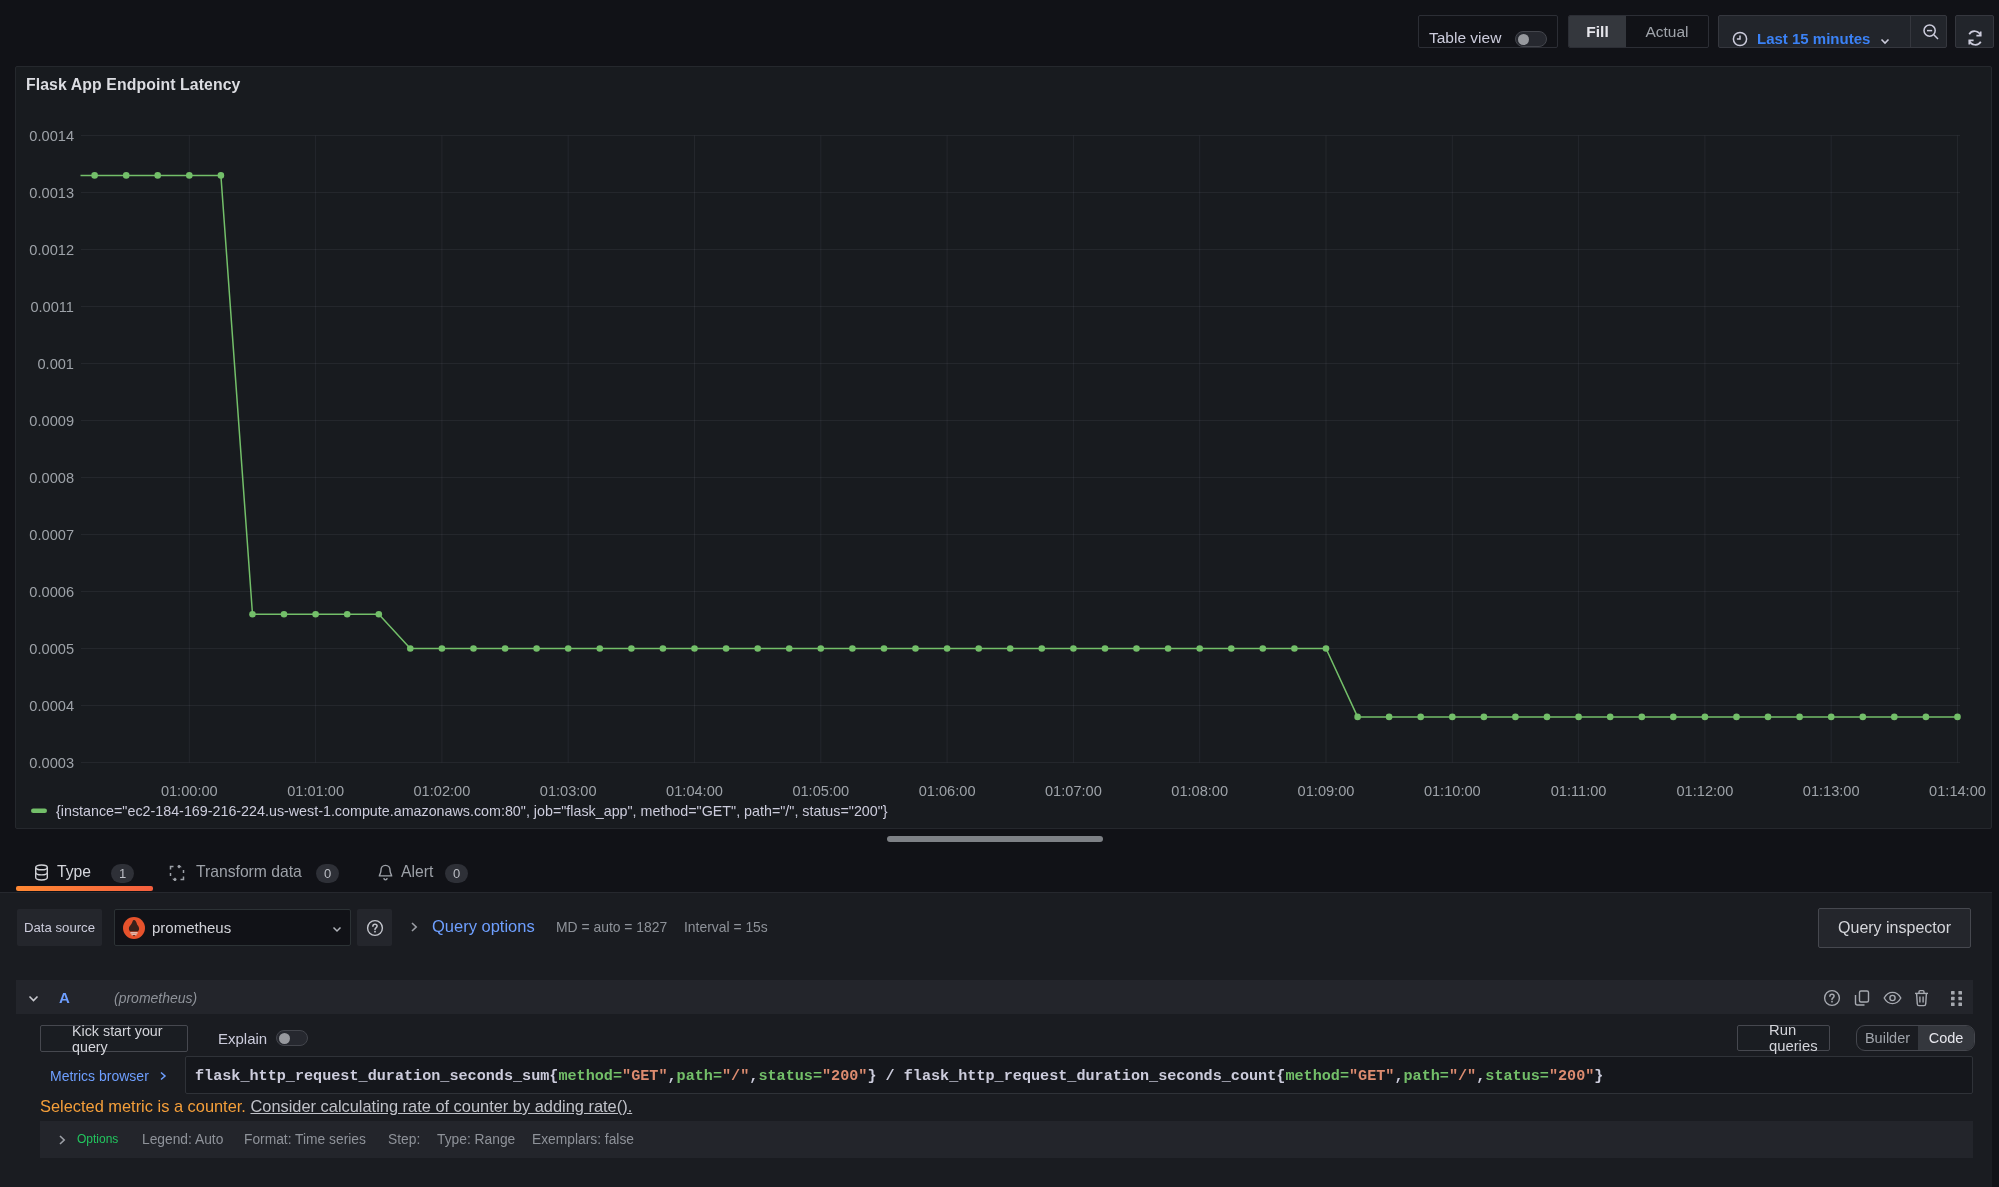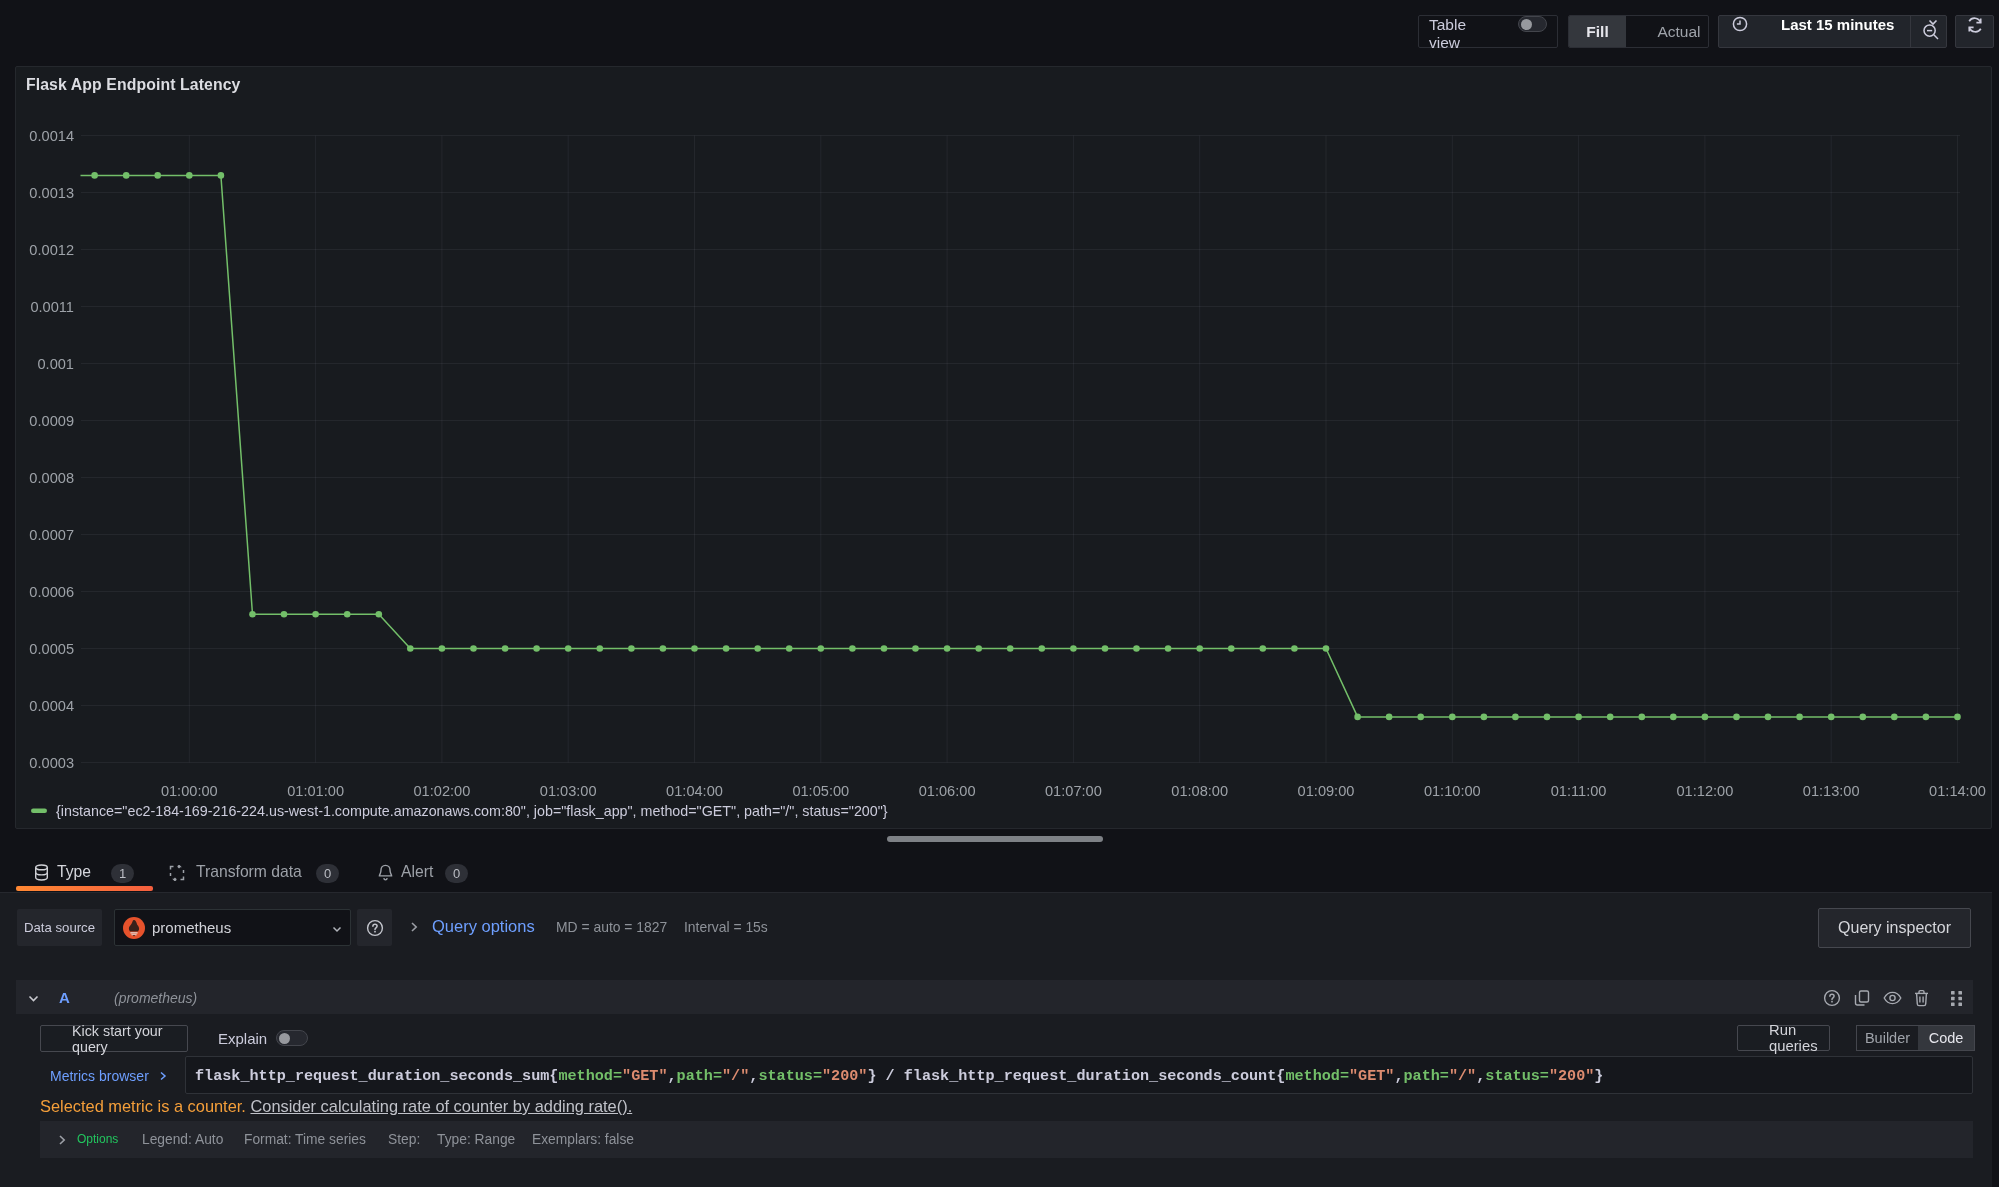--- a/index.html
+++ b/index.html
@@ -1,21 +1,21 @@
 <!DOCTYPE html>
 <html><head>
 <meta charset="utf-8">
 <style>
 * { margin:0; padding:0; box-sizing:border-box; }
 html,body { width:1999px; height:1187px; }
 body { background:#111217; font-family:"Liberation Sans",sans-serif; position:relative; overflow:hidden; color:#ccccdc; }
 .abs { position:absolute; }
 
 
-.tb-box { position:absolute; top:15px; height:33px; border:1px solid #2c2e35; border-radius:2px; display:flex; align-items:flex-start;gap:24px; }
+.tb-box { position:absolute; top:15px; height:33px; border:1px solid #2c2e35; border-radius:2px; display:flex; align-items:flex-end; }
 .tb-lite { background:#22252b; border-color:#35373e; }
 .sw { position:relative; width:32px; height:16px; background:#26282f; border:1px solid #43454c; border-radius:8px; }
 .sw::after { content:""; position:absolute; left:2px; top:1.5px; width:11px; height:11px; border-radius:50%; background:#97999e; }
 .seg-on { background:#34373d; color:#e6e6ec; font-weight:700; height:100%; display:flex; align-items:center; justify-content:center; }
 .seg-off { color:#9fa3aa; height:100%; display:flex; align-items:center; justify-content:center; }
 .icn { display:block; }
 
 
 .panel { position:absolute; left:15px; top:66px; width:1977px; height:763px; background:#181b1f; border:1px solid #25282d; border-radius:2px; }
 .ptitle { position:absolute; left:10px; top:9px; font-size:15.8px; font-weight:600; color:#dcdde2; letter-spacing:0.1px; }
@@ -61,21 +61,21 @@
 <div class="tb-box" style="left:1568px; width:141px; overflow:hidden;">
   <div class="seg-on" style="width:57px; font-size:15.5px;">Fill</div>
   <div class="seg-off" style="flex:1; font-size:15.5px;">Actual</div>
 </div>
 
 <div class="tb-box tb-lite" style="left:1718px; width:229px;">
   <svg class="icn" style="margin-left:13px;" width="16" height="16" viewBox="0 0 16 16" fill="none" stroke="#ccccdc" stroke-width="1.5">
     <circle cx="8" cy="8" r="6.6"></circle>
       <path d="M8 4.6 V8 H4.9"></path>
   </svg>
-  <span style="margin-left:9px; font-size:15px; font-weight:600; color:#ffffff;">Last 15 minutes</span>
+  <span style="margin-left:9px; font-size:15px; font-weight:600; color:#3b82f6;">Last 15 minutes</span>
   <svg class="icn" style="margin-left:9px;" width="12" height="12" viewBox="0 0 12 12" fill="none" stroke="#ccccdc" stroke-width="1.6">
       <path d="M2.5 4.5 L6 8 L9.5 4.5"></path>
     </svg>
   <div style="position:absolute; left:191px; top:0; width:1px; height:31px; background:#35373e;"></div>
   <svg class="icn" style="position:absolute; left:203px; top:7px;" width="18" height="18" viewBox="0 0 18 18" fill="none" stroke="#ccccdc" stroke-width="1.5">
     <circle cx="7.6" cy="7.6" r="5.6"></circle>
       <path d="M11.8 11.8 L16 16"></path>
       <path d="M5 7.6 H10.2"></path>
   </svg>
 </div>
@@ -308,21 +308,21 @@
       <rect x="8.4" y="12.4" width="3.6" height="3.6" rx="0.6"></rect>
 </svg>
 </div>
 
 <div class="btn-sec abs" style="left:40px; top:1025px; width:148px; height:27px; font-size:14.3px;">Kick start your query</div>
 <span class="abs" style="left:218px; top:1030px; font-size:15px; color:#ccccdc;">Explain</span>
 <div class="abs" style="left:276px; top:1030px;">
     <span class="sw" style="display:block;"></span>
   </div>
 <div class="btn-sec abs" style="left:1737px; top:1025px; width:93px; height:26px;">Run queries</div>
-<div class="abs" style="left:1856px; top:1025px; width:119px; height:26px; border:1px solid #44464d; border-radius:0; overflow:hidden; display:flex;">
+<div class="abs" style="left:1856px; top:1025px; width:119px; height:26px; border:1px solid #44464d; border-radius:9px; overflow:hidden; display:flex;">
   <div class="seg-off" style="flex:1; font-size:14.5px;">Builder</div>
   <div class="seg-on" style="width:56px; font-size:14.5px; font-weight:500;">Code</div>
 </div>
 
 <span class="abs blue" style="left:50px; top:1068px; font-size:14px; font-weight:500;">Metrics browser</span>
 <svg class="abs" style="left:158px; top:1071px;" width="10" height="10" viewBox="0 0 10 10" fill="none" stroke="#6e9fff" stroke-width="1.5">
     <path d="M3 1.5 L7 5 L3 8.5"></path>
   </svg>
 <div class="edbox">
   <div class="edtext">flask_http_request_duration_seconds_sum{<span class="green">method=</span><span class="salmon">"GET"</span>,<span class="green">path=</span><span class="salmon">"/"</span>,<span class="green">status=</span><span class="salmon">"200"</span>} / flask_http_request_duration_seconds_count{<span class="green">method=</span><span class="salmon">"GET"</span>,<span class="green">path=</span><span class="salmon">"/"</span>,<span class="green">status=</span><span class="salmon">"200"</span>}</div>

